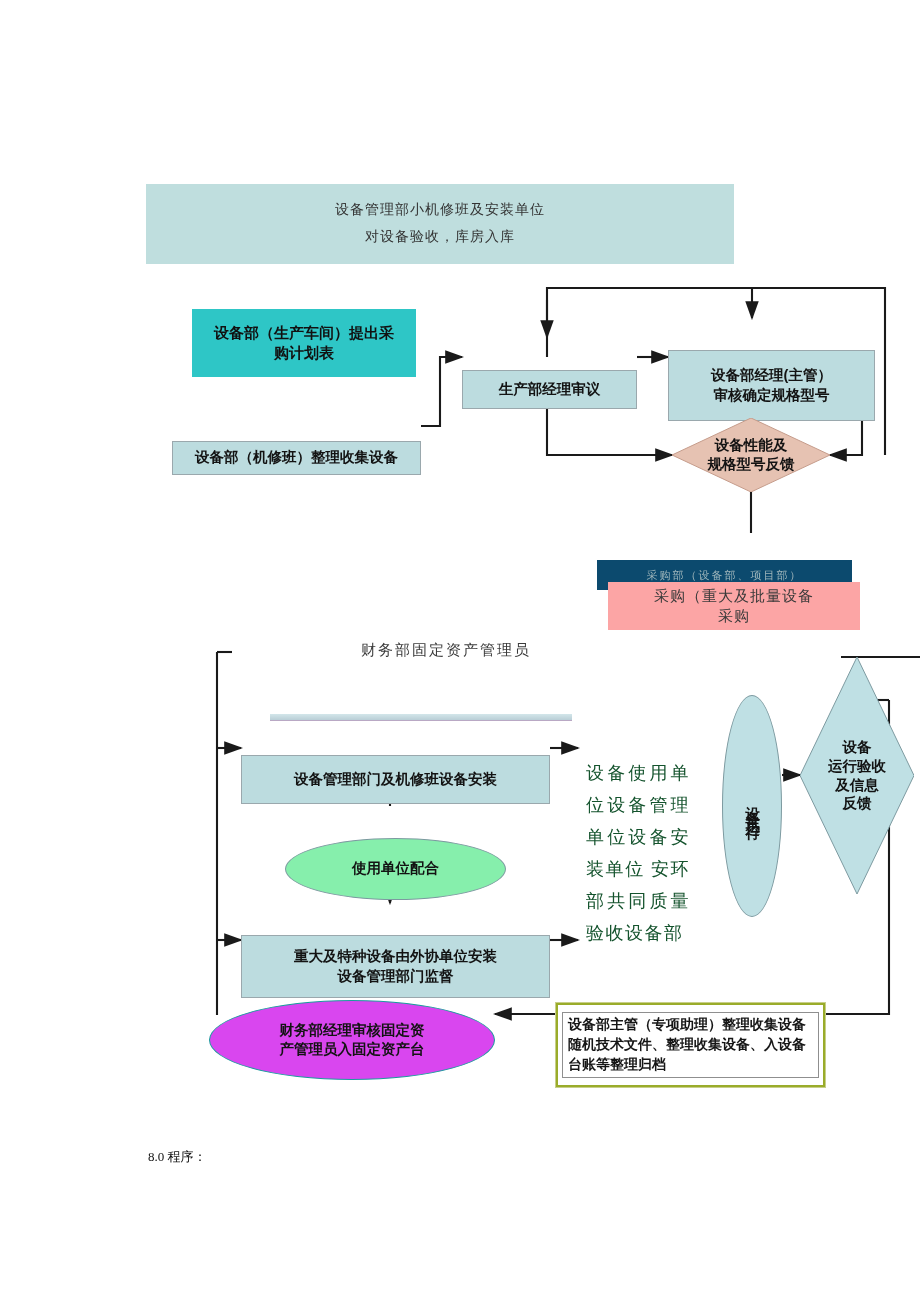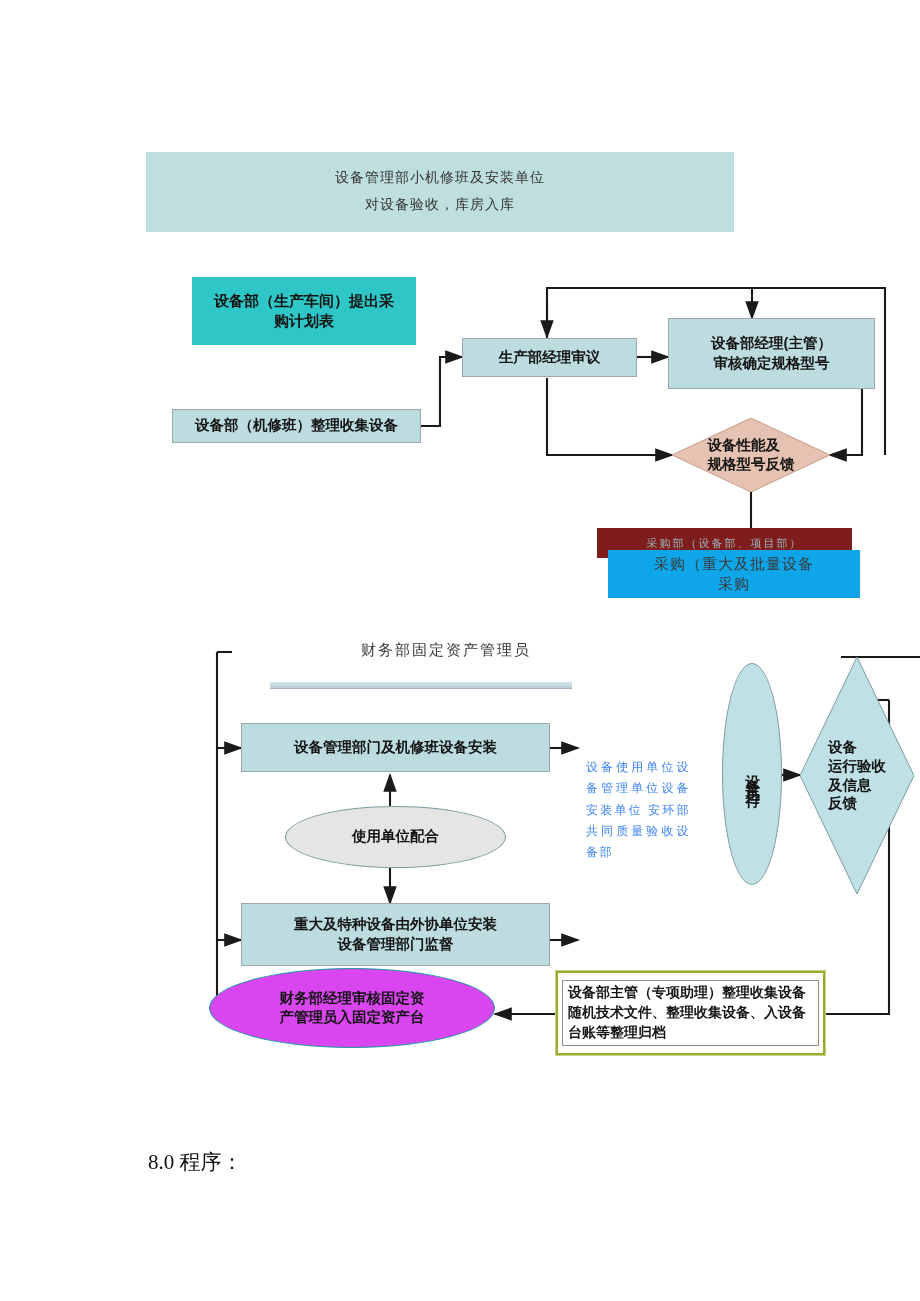--- a/index.html
+++ b/index.html
@@ -29,20 +29,21 @@
     position: absolute;
     box-sizing: border-box;
     display: flex;
     align-items: center;
     justify-content: center;
     text-align: center;
     line-height: 1.34;
     white-space: pre-line;
     font-family: "Liberation Sans", "DejaVu Sans", sans-serif;
     color: #131313;
+    margin-top: 32px;
   }
   
   .banner {
     background: #bfdede;
     font-family: "Liberation Serif", "DejaVu Serif", serif;
     font-size: 14px;
     letter-spacing: 1px;
     color: #333;
     line-height: 1.9;
   }
@@ -54,29 +55,29 @@
     font-weight: 700;
   }
   .rect-teal {
     background: #2ec6c6;
     border: none;
     font-size: 15px;
     font-weight: 700;
     color: #111;
   }
   .rect-pale {
-    background: #0ea5e9;
+    background: #fca5a5;
     border: none;
     font-family: "Liberation Serif", "DejaVu Serif", serif;
     font-size: 15px;
     letter-spacing: 1px;
     color: #3a3a3a;
   }
   .rect-pale-faint {
-    background: #7f1d1d;
+    background: #0c4a6e;
     font-family: "Liberation Serif", "DejaVu Serif", serif;
     font-size: 11px;
     letter-spacing: 2px;
     color: #9fb6bb;
   }
   .sliver {
     background: linear-gradient(#d3e6ea, #b9ced6);
     border-bottom: 1px solid #b9a8c4;
   }
   
@@ -96,21 +97,21 @@
     border: 1px solid #8f8f8f;
     padding: 2px 5px;
     width: 100%;
     height: 100%;
     box-sizing: border-box;
     display: flex;
     align-items: center;
   }
   
   .ellipse-light {
-    background: #e5e5e5;
+    background: #86efac;
     border: 1px solid #7d9aa0;
     border-radius: 50%;
     font-size: 14.5px;
     font-weight: 700;
   }
   .ellipse-teal {
     background: #d946ef;
     border: 1px solid #1b9d9d;
     border-radius: 50%;
     font-size: 14.5px;
@@ -128,20 +129,21 @@
   
   .diamond {
     position: absolute;
     display: flex;
     align-items: center;
     justify-content: center;
   }
   .diamond > .dtext {
     position: relative;
     z-index: 2;
+    text-align: center;
     font-family: "Liberation Sans", "DejaVu Sans", sans-serif;
     font-size: 14.5px;
     font-weight: 700;
     line-height: 1.3;
     white-space: pre-line;
     color: #131313;
   }
   .diamond > .dshape {
     position: absolute;
     left: 0; top: 0; right: 0; bottom: 0;
@@ -152,31 +154,31 @@
     position: absolute;
     font-family: "Liberation Serif", "DejaVu Serif", serif;
     color: #3b4a50;
   }
   .label-fin {
     font-size: 15px;
     letter-spacing: 2px;
     color: #3a3a3a;
   }
   .vcol {
-    font-size: 12px;
+    font-size: 18px;
     line-height: 1.78;
     letter-spacing: 1.5px;
-    color: #3b82f6;
+    color: #14532d;
     width: 104px;
     text-align: justify;
   }
   .bottom-heading {
     position: absolute;
     font-family: "Liberation Serif", "DejaVu Serif", serif;
-    font-size: 21px;
+    font-size: 13px;
     color: #121212;
   }
 </style>
 </head>
 <body>
 
 <div id="page">
 
   <svg class="svg-layer" viewBox="0 0 920 1301" xmlns="http://www.w3.org/2000/svg">
     <defs>

